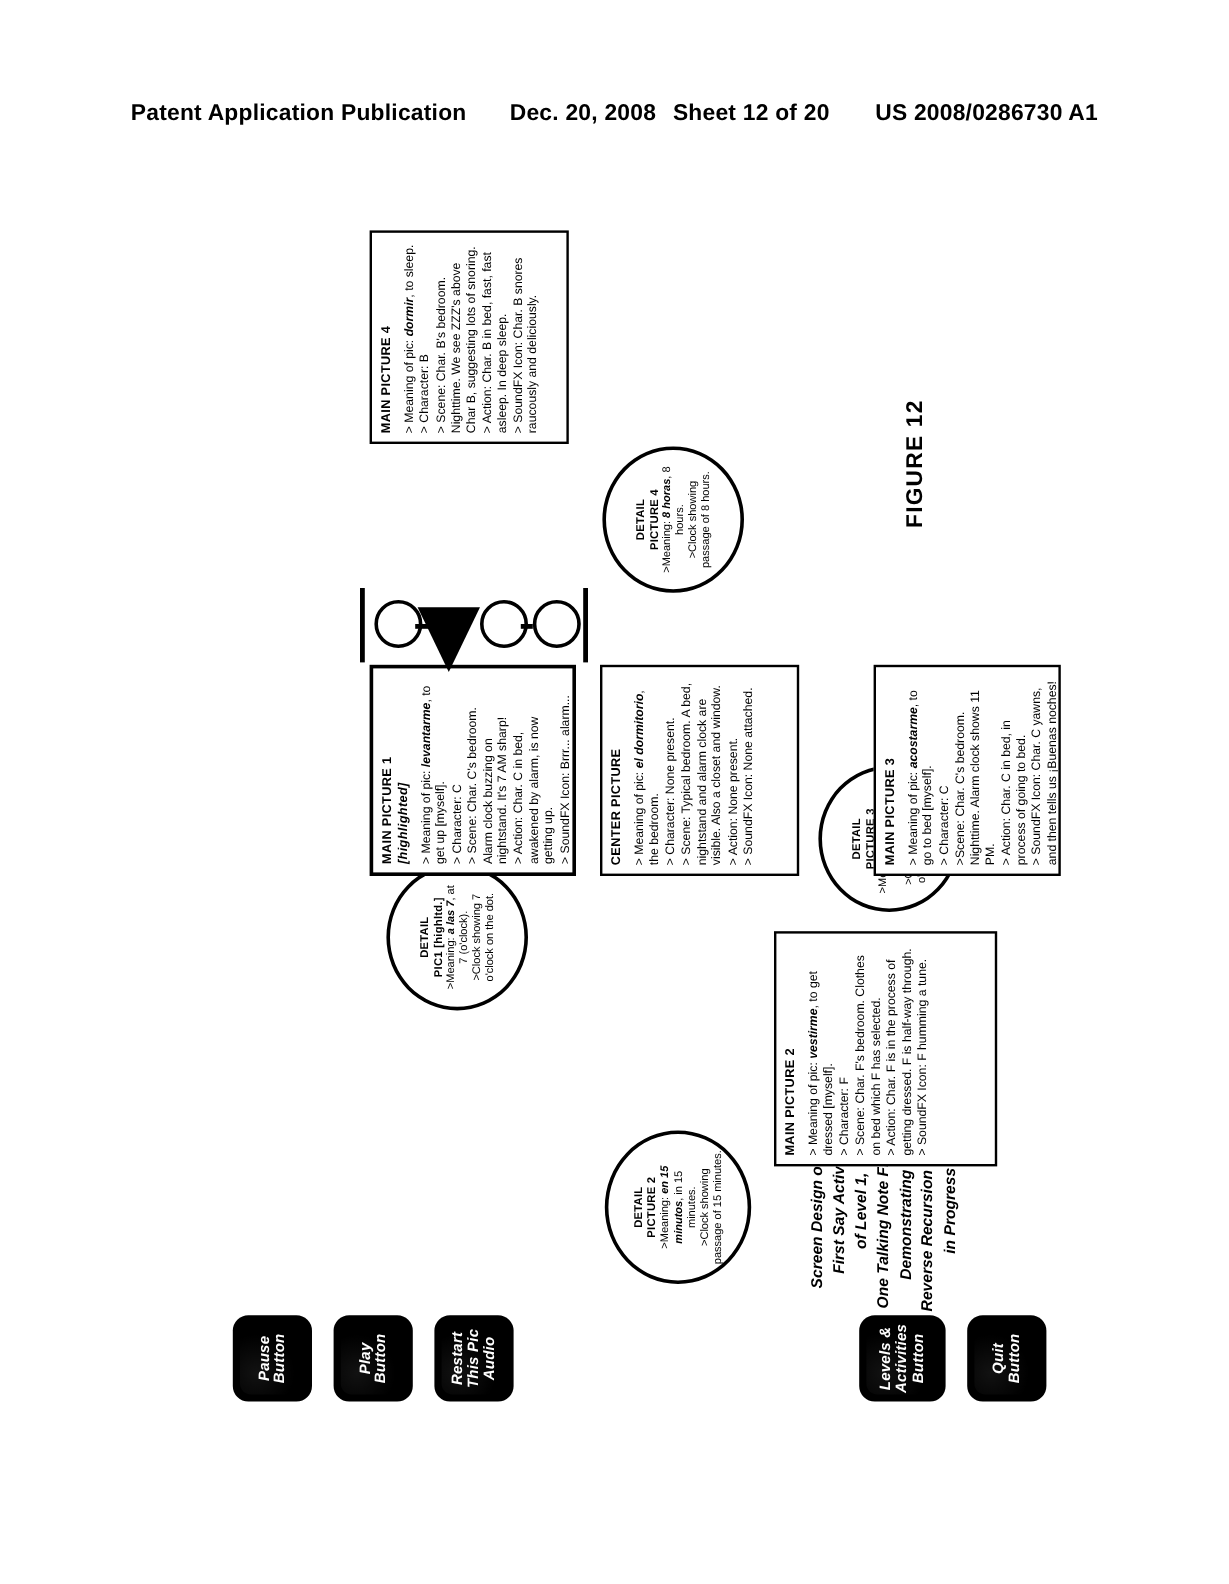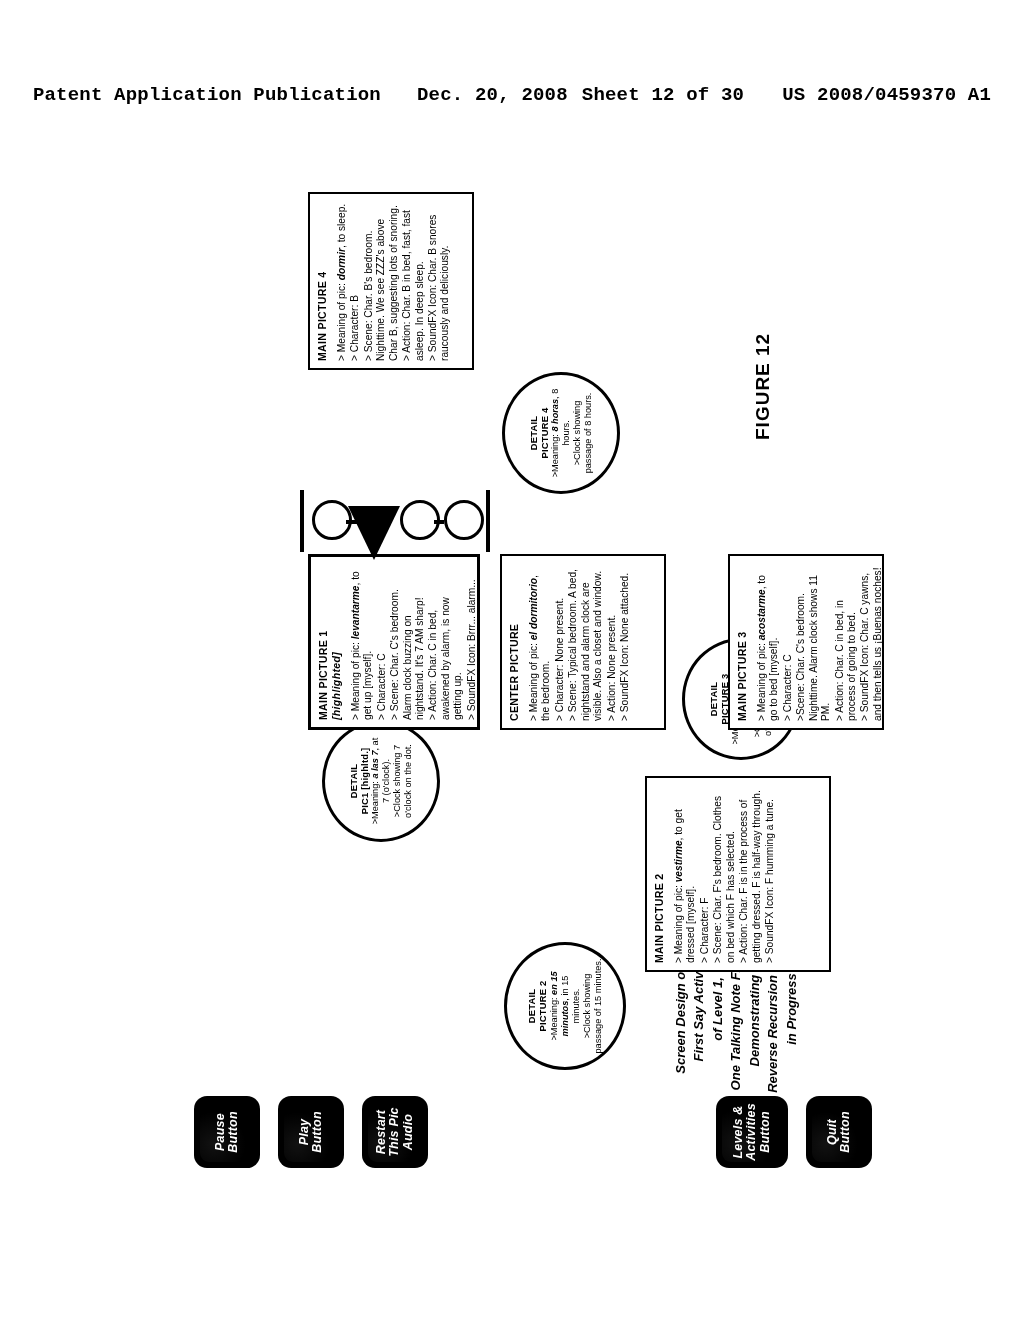--- a/index.html
+++ b/index.html
@@ -3,21 +3,21 @@
 <meta charset="utf-8">
 <style>
   html,body{margin:0;padding:0;background:#fff;}
   body{
     width:1024px;height:1320px;position:relative;overflow:hidden;
     font-family:"Liberation Sans", sans-serif;color:#000;
   }
   
   .pub-header{
     position:absolute;top:84px;left:0;width:1024px;
-    font-family:Liberation Mono, monospace;
+    font-family:Liberation Sans, sans-serif;
     font-weight:bold;font-size:19px;
     display:flex;justify-content:center;align-items:baseline;
     white-space:nowrap;letter-spacing:.2px;
   }
   .pub-header span{display:inline-block;}
   .hdr-title{margin-right:36px;}
   .hdr-date{margin-right:14px;}
   .hdr-sheet{margin-right:38px;}
 
   
@@ -96,22 +96,22 @@
     border-left:54px solid #000;
   }
   .barline{position:absolute;background:#000;}
 </style>
 </head>
 <body>
 
 <div class="pub-header">
   <span class="hdr-title">Patent Application Publication</span>
   <span class="hdr-date">Dec. 20, 2008</span>
-  <span class="hdr-sheet">Sheet 12 of 30</span>
-  <span class="hdr-num">US 2008/0459370 A1</span>
+  <span class="hdr-sheet">Sheet 12 of 20</span>
+  <span class="hdr-num">US 2008/0286730 A1</span>
 </div>
 
 <div id="figure-canvas">
 
   <div class="node figtitle" style="left:26px;top:560px;width:330px;">
     <div>Screen Design of the</div>
     <div>First Say Activity</div>
     <div>of Level 1,</div>
     <div>One Talking Note Filled in,</div>
     <div>Demonstrating the</div>

